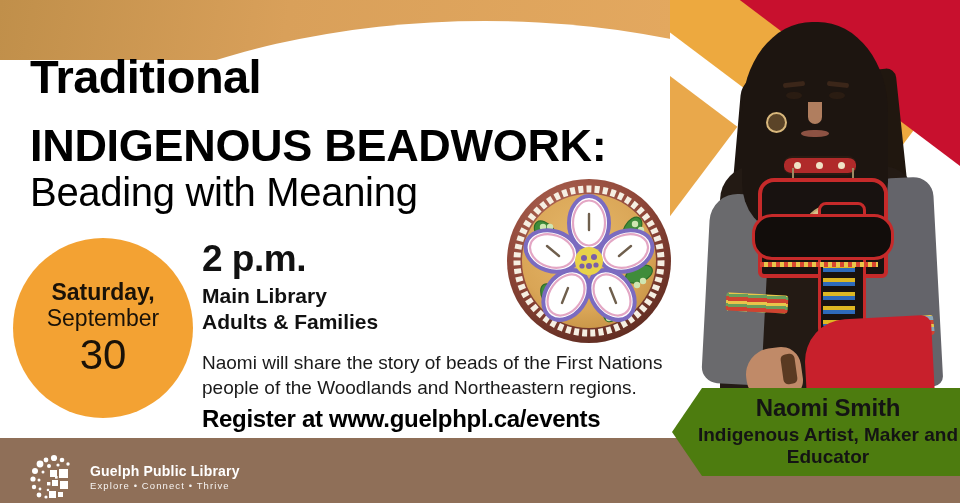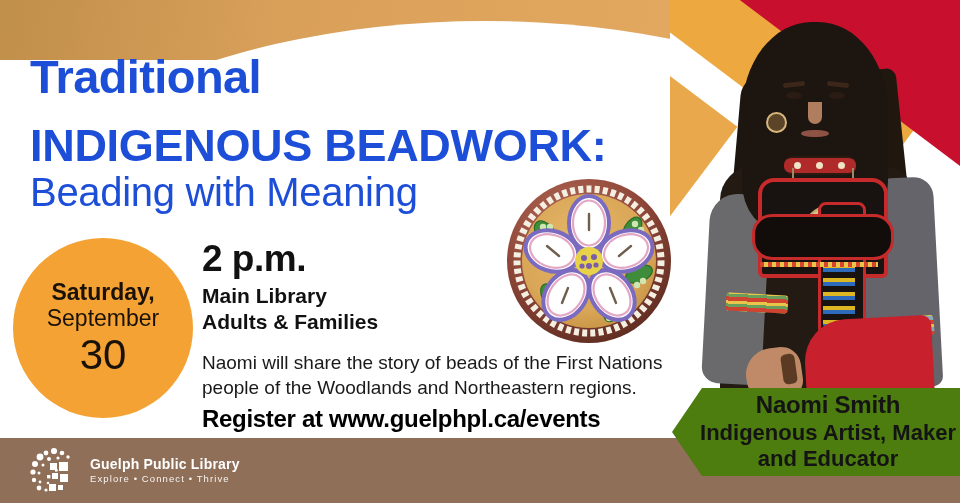--- a/index.html
+++ b/index.html
@@ -247,21 +247,21 @@
     width: 14px; height: 30px;
     background: #5a3a22; border-radius: 5px;
     transform: rotate(-8deg);
   }
 
   
   .headings {
     position: absolute;
     left: 30px; top: 52px;
     z-index: 5;
-    color: #1d4ed8;
+    color: #000000;
   }
   .h-line1 {
     font-size: 47px;
     font-weight: 700;
     letter-spacing: -0.6px;
     line-height: 1.06;
     white-space: nowrap;
   }
   .h-line2 {
     font-size: 45px;
@@ -385,37 +385,37 @@
     padding-left: 24px;
     box-sizing: border-box;
   }
   .speaker-name {
     font-size: 24px;
     font-weight: 700;
     letter-spacing: -0.2px;
     line-height: 1.1;
   }
   .speaker-role {
-    font-size: 22px;
+    font-size: 19px;
     font-weight: 700;
     line-height: 1.18;
     margin-top: 2px;
   }
 
   
   .footer-bar {
     position: absolute;
     left: 0; bottom: 0;
     width: 960px; height: 65px;
     background: #8f6f58;
     z-index: 6;
   }
   .logo-wrap {
     position: absolute;
-    left: 28px; top: 8px;
+    left: 28px; top: 15px;
     display: flex;
     align-items: center;
     gap: 12px;
   }
   .logo-mark { width: 50px; height: 50px; }
   .logo-text { color: #ffffff; }
   .logo-title {
     font-size: 14px;
     font-weight: 700;
     letter-spacing: 0.2px;

